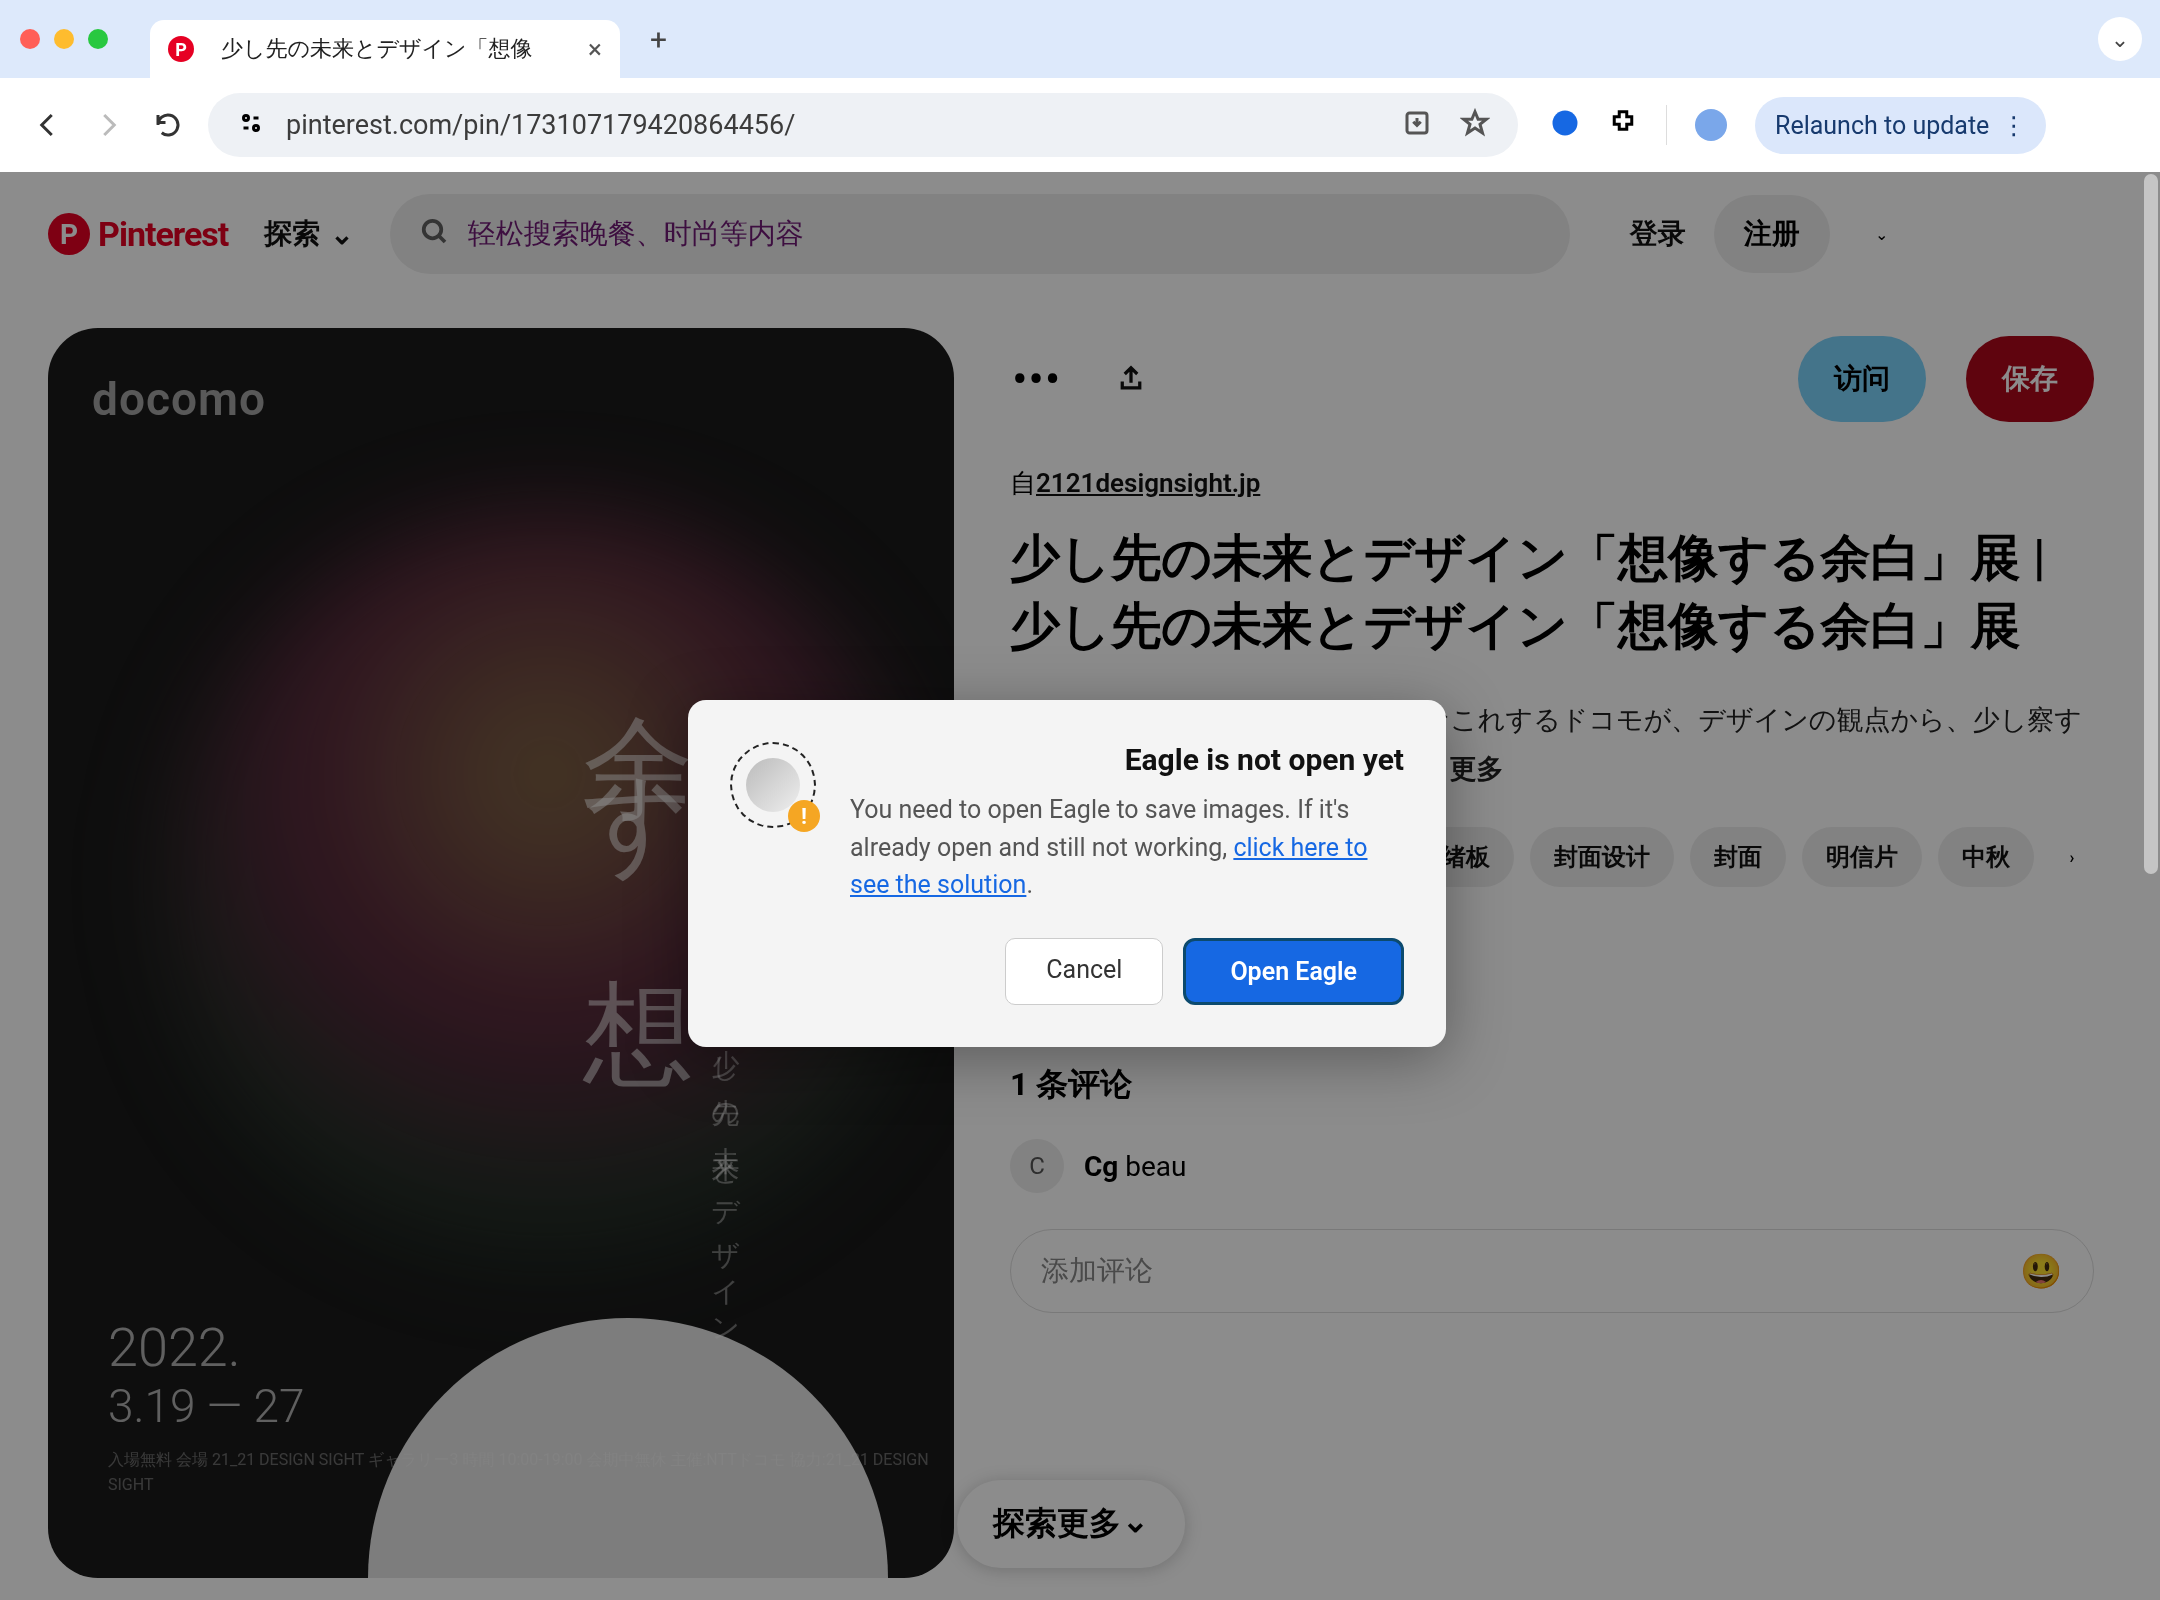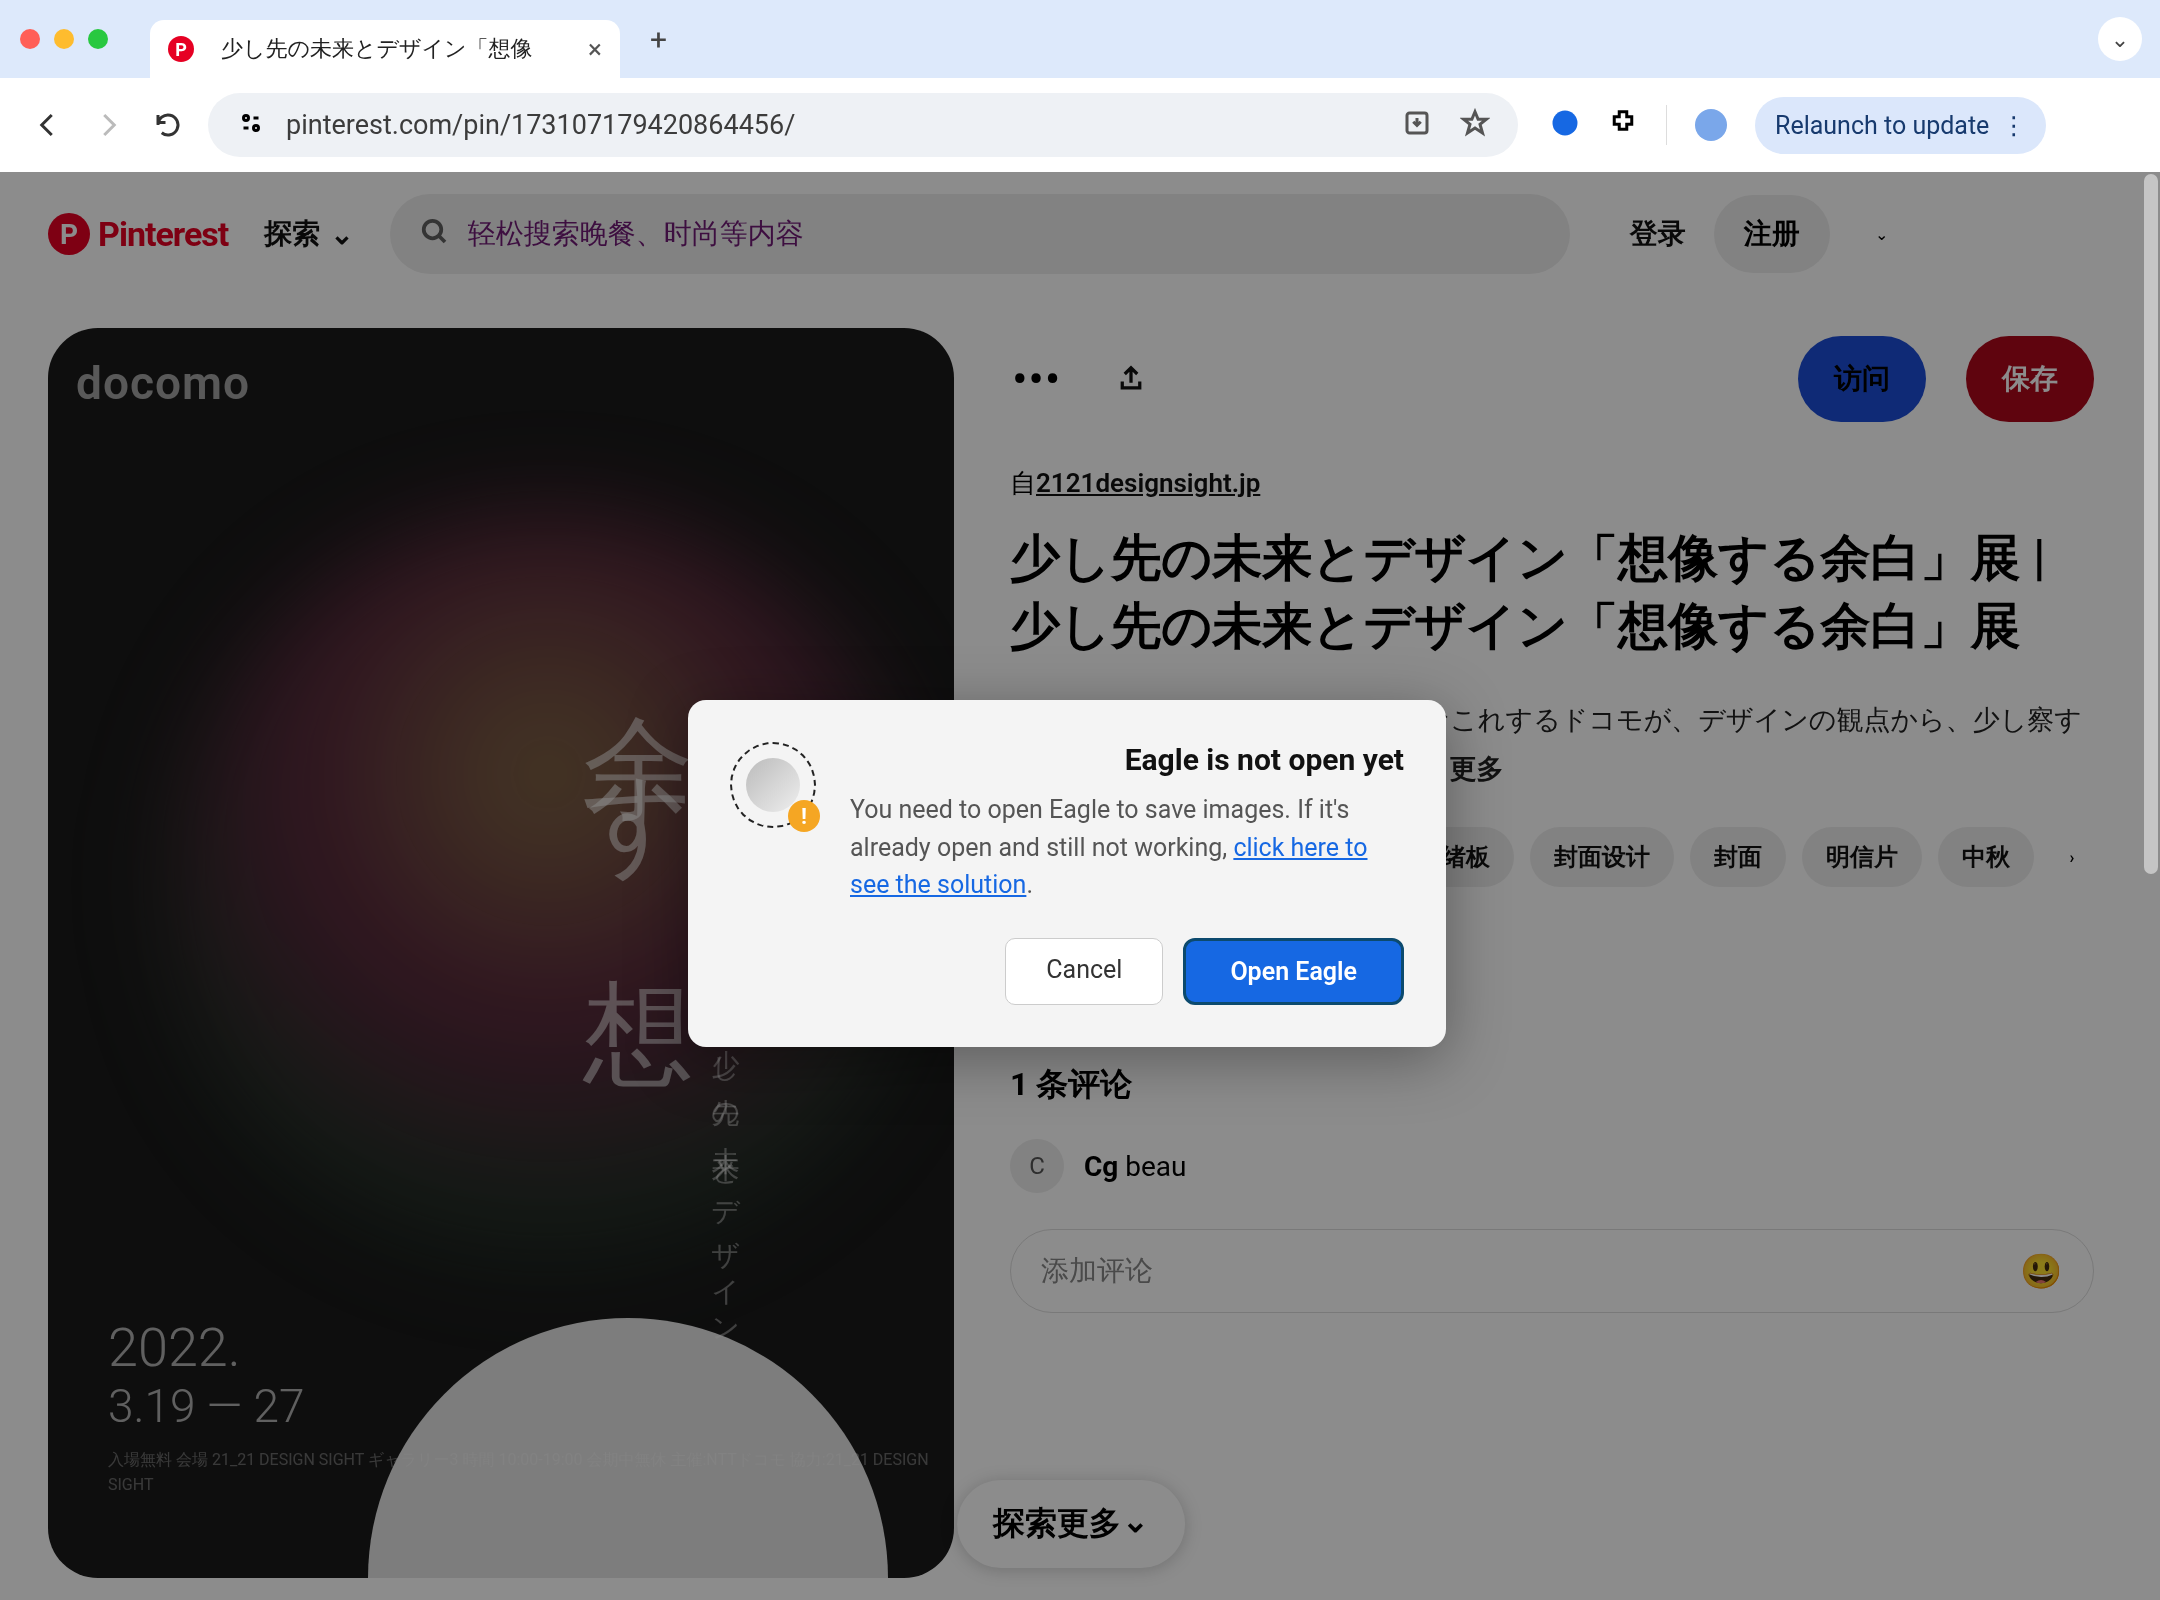--- a/index.html
+++ b/index.html
@@ -38,37 +38,37 @@
 .logo-text { color: #e60023; font-weight: 700; font-size: 34px; letter-spacing: -1px; }
 .explore-btn { display: flex; align-items: center; gap: 10px; font-size: 28px; font-weight: 600; color: #111; }
 .search-bar { flex: 1; background: #ededed; border-radius: 50px; height: 80px; display: flex; align-items: center; padding: 0 30px; gap: 18px; max-width: 1180px; }
 .search-ph { color: #701a75; font-size: 28px; }
 .header-right { display: flex; align-items: center; gap: 28px; margin-left: 24px; }
 .login-link { font-size: 28px; font-weight: 600; color: #111; }
 .signup-pill { background: #ededed; padding: 20px 30px; border-radius: 40px; font-size: 28px; font-weight: 600; }
 .hdr-chev { width: 48px; height: 48px; border-radius: 50%; display: flex; align-items: center; justify-content: center; }
 
 .pin-body { display: flex; padding: 32px 48px; gap: 56px; }
-.pin-image { width: 1020px; height: 1250px; border-radius: 50px; background: #1a1a1a; position: relative; overflow: hidden; padding: 28px; color: #fff; }
+.pin-image { width: 1020px; height: 1250px; border-radius: 50px; background: #1a1a1a; position: relative; overflow: hidden; padding: 44px; color: #fff; }
 .docomo-logo { font-size: 46px; font-weight: 600; color: rgba(255,255,255,0.6); letter-spacing: 1px; }
 .blur-glow { position: absolute; top: 180px; left: 120px; width: 760px; height: 760px; border-radius: 50%; background: radial-gradient(circle at 50% 35%, rgba(255,200,120,0.45), rgba(200,60,120,0.35) 40%, rgba(60,120,80,0.25) 70%, transparent 85%); filter: blur(45px); }
 .white-arc { position: absolute; bottom: -260px; left: 320px; width: 520px; height: 520px; border-radius: 50%; background: rgba(255,255,255,0.88); }
 .vert-text { position: absolute; top: 300px; right: 240px; writing-mode: vertical-rl; font-size: 110px; color: rgba(255,255,255,0.5); letter-spacing: 20px; font-family: serif; }
 .vert-small { position: absolute; top: 700px; right: 210px; writing-mode: vertical-rl; font-size: 28px; color: rgba(255,255,255,0.4); letter-spacing: 8px; }
 .pi-date { position: absolute; bottom: 80px; left: 60px; color: rgba(255,255,255,0.65); }
 .pi-year { font-size: 54px; font-weight: 300; }
 .pi-range { font-size: 46px; font-weight: 300; }
 .pi-fine { font-size: 16px; margin-top: 14px; line-height: 1.6; color: rgba(255,255,255,0.35); }
 
 .pin-meta { flex: 1; padding-top: 8px; }
 .pin-actions { display: flex; align-items: center; gap: 40px; margin-bottom: 44px; }
 .icon-btn { width: 54px; height: 54px; display: flex; align-items: center; justify-content: center; }
 .dots-icon { font-size: 40px; letter-spacing: 2px; font-weight: bold; }
 .spacer { flex: 1; }
-.visit-pill { background: #1d4ed8; padding: 24px 36px; border-radius: 44px; font-size: 28px; font-weight: 600; }
+.visit-pill { background: #7dd3fc; padding: 24px 36px; border-radius: 44px; font-size: 28px; font-weight: 600; }
 .save-pill { background: #ad081b; color: #fff; padding: 24px 36px; border-radius: 44px; font-size: 28px; font-weight: 600; }
 
 .source { font-size: 26px; margin-bottom: 24px; }
 .source a { color: #111; text-decoration: underline; font-weight: 600; }
 .pin-title { font-size: 50px; font-weight: 600; line-height: 1.35; margin-bottom: 36px; }
 .pin-desc { font-size: 27px; line-height: 1.8; color: #222; margin-bottom: 34px; }
 .more-link { font-weight: 700; }
 
 .tags { display: flex; gap: 16px; align-items: center; margin-bottom: 44px; position: relative; }
 .tag { background: #ededed; padding: 14px 24px; border-radius: 30px; font-size: 24px; font-weight: 600; color: #111; white-space: nowrap; }

